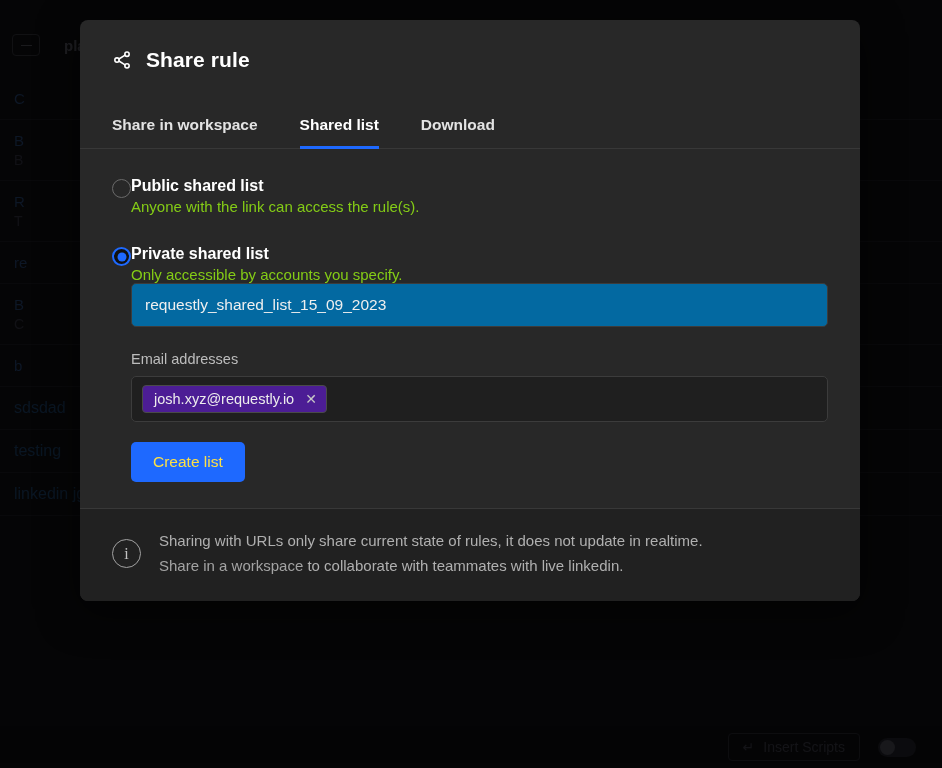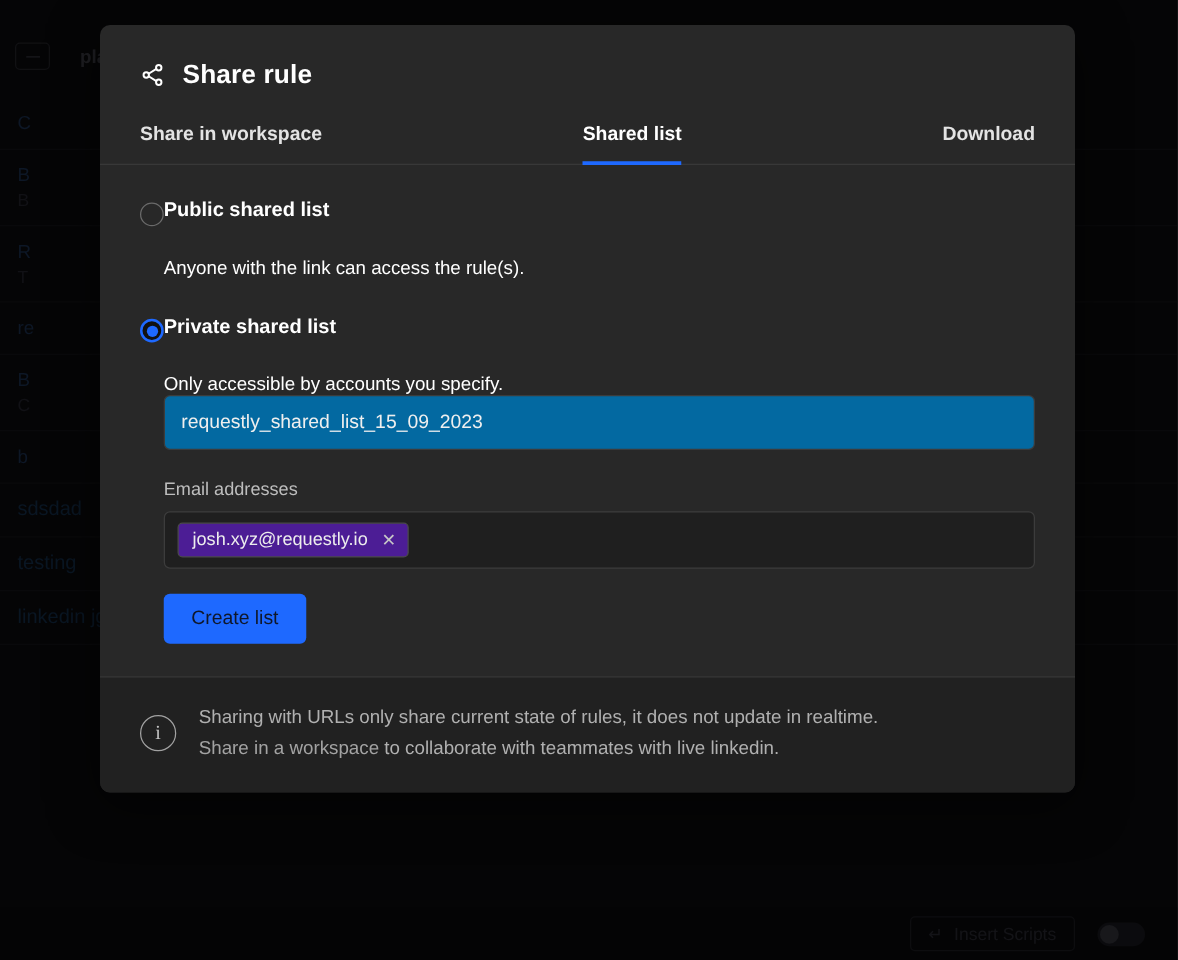--- a/index.html
+++ b/index.html
@@ -149,23 +149,22 @@
     color: #ffffff;
     font-size: 21px;
     font-weight: bold;
     letter-spacing: 0.1px;
   }
 
   .tabs {
     display: flex;
     gap: 42px;
     padding: 0 32px;
-    margin-top: 27px;
+    margin-top: 44px;
     border-bottom: 1px solid #383838;
-    justify-content: space-between;
   }
   .tab {
     color: #e3e3e3;
     font-size: 15.5px;
     font-weight: bold;
     padding-bottom: 12px;
     border-bottom: 3px solid transparent;
     cursor: pointer;
     margin-bottom: -1px;
   }
@@ -207,23 +206,23 @@
     width: 9px; height: 9px;
     border-radius: 50%;
     background: #1e69ff;
   }
   .opt-label {
     color: #ffffff;
     font-size: 16px;
     font-weight: bold;
   }
   .opt-desc {
-    color: #ffffff;
+    color: #84cc16;
     font-size: 15px;
-    margin-top: 28px;
+    margin-top: 3px;
   }
   .opt-col { flex: 1; }
 
   .field-label {
     color: #bdbdbd;
     font-size: 14.5px;
     margin-top: 24px;
     margin-bottom: 9px;
   }
   .text-input {
@@ -264,21 +263,21 @@
   }
   .tag-close {
     color: #c7c7c7;
     font-size: 14px;
     cursor: pointer;
     line-height: 1;
   }
   .primary-btn {
     margin-top: 20px;
     background: #1e69ff;
-    color: #0f172a;
+    color: #fde047;
     border: none;
     border-radius: 5px;
     padding: 11px 22px;
     font-size: 15.5px;
     font-family: "Liberation Sans", sans-serif;
     cursor: pointer;
   }
 
   .modal-footer {
     background: #212121;

